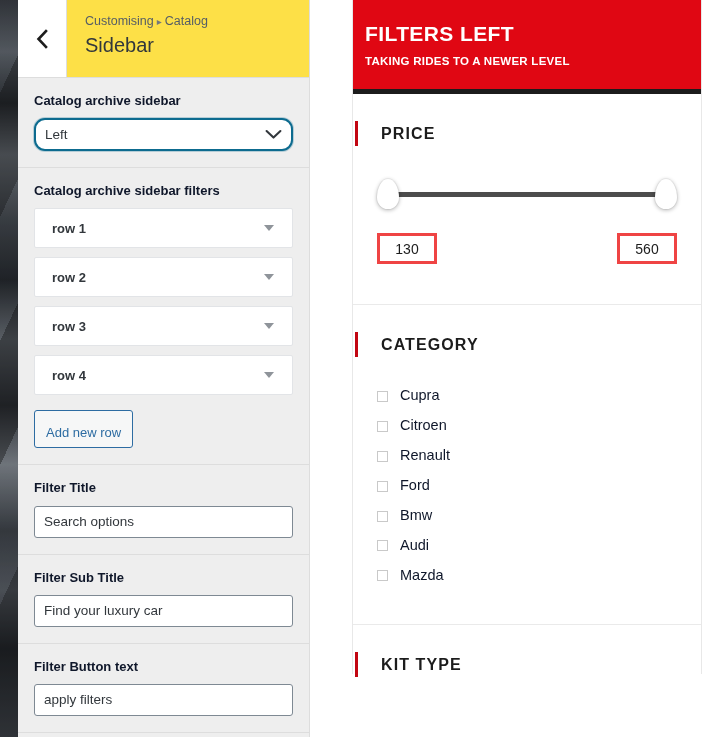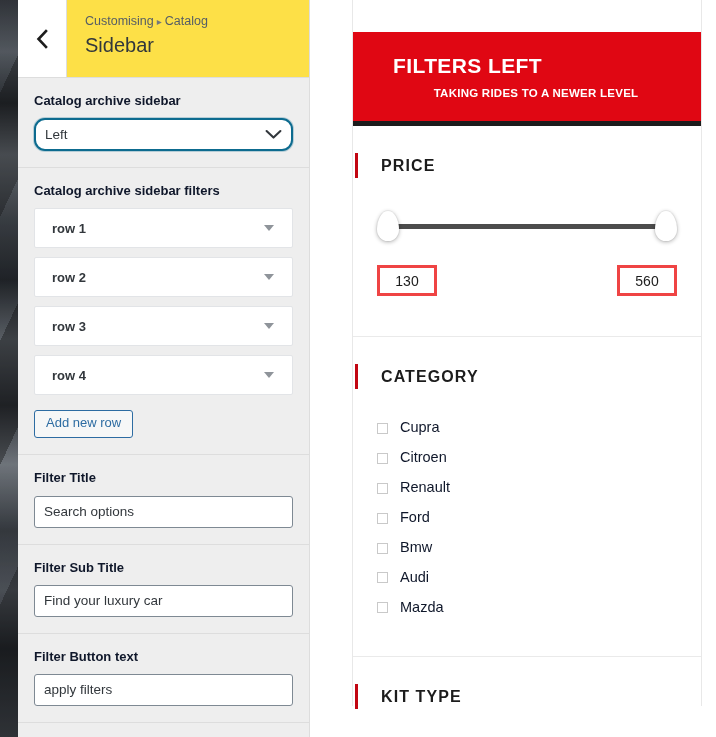--- a/index.html
+++ b/index.html
@@ -119,21 +119,21 @@
     position: absolute; right: 18px; top: 50%; transform: translateY(-50%);
     width: 0; height: 0;
     border-left: 5px solid transparent;
     border-right: 5px solid transparent;
     border-top: 6px solid #8f949a;
   }
 
   .btn-secondary {
     display: inline-block;
     margin-top: 6px;
-    padding: 5px 11px 8px 11px;
+    padding: 15px 11px 8px 11px;
     background: #f6f7f7;
     border: 1px solid #2d6ca2;
     border-radius: 3px;
     color: #2d6ca2;
     font-size: 13px;
     line-height: 1;
     cursor: pointer;
   }
 
   .cz-input {
@@ -159,41 +159,39 @@
   .fw-card {
     position: absolute; left: 42px; top: 0; width: 350px;
     background: #ffffff;
     border-left: 1px solid #e8e8e8;
     border-right: 1px solid #e8e8e8;
     box-sizing: border-box;
   }
 
   .fw-header {
     background: #e00713;
-    padding: 22px 22px 20px 40px;
+    padding: 22px 22px 20px 12px;
     border-bottom: 5px solid #1c1c1c;
     box-sizing: border-box;
-    margin-top: 32px;
   }
   .fw-header h1 {
     margin: 0;
     color: #ffffff;
     font-size: 21px;
     font-weight: bold;
     letter-spacing: .4px;
     line-height: 1.15;
   }
   .fw-header .sub {
     margin-top: 9px;
     color: #ffffff;
     font-size: 11.5px;
     font-weight: bold;
     letter-spacing: .25px;
     line-height: 1.2;
-    text-align: center;
   }
 
   .fw-section {
     padding: 30px 24px 40px 24px;
     border-bottom: 1px solid #eaeaea;
     box-sizing: border-box;
     position: relative;
   }
   .fw-section-title {
     position: relative;

